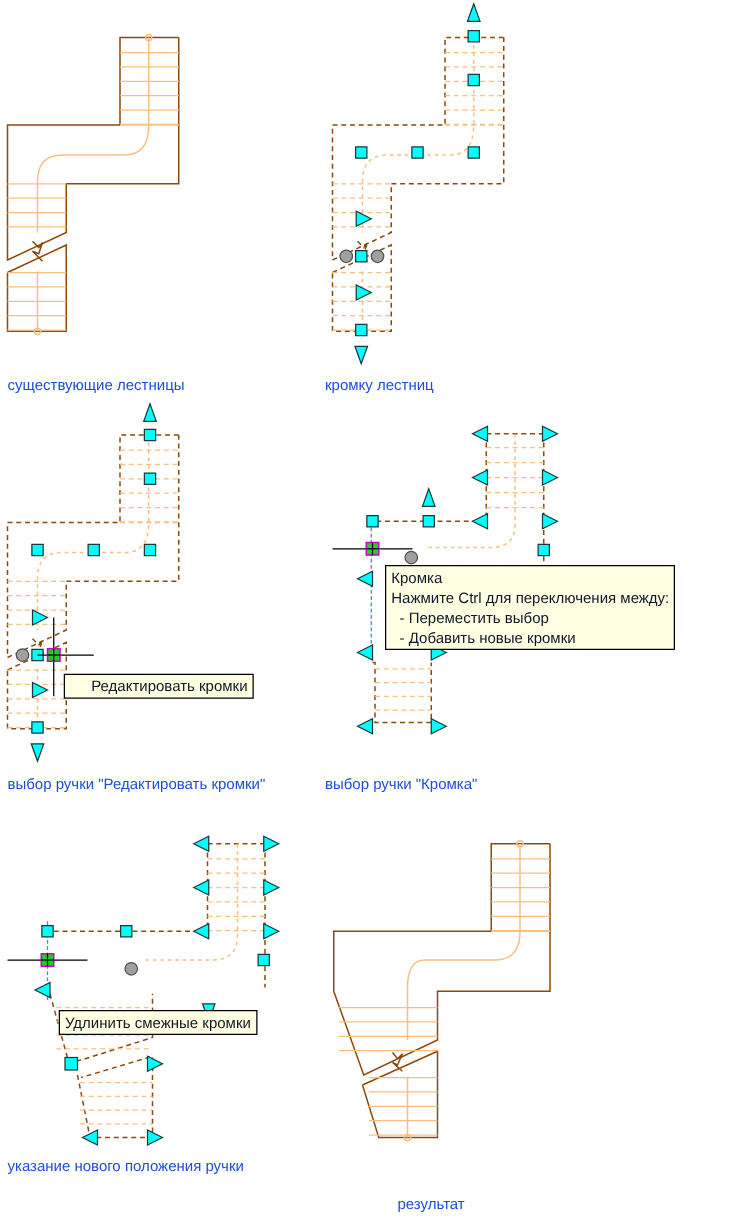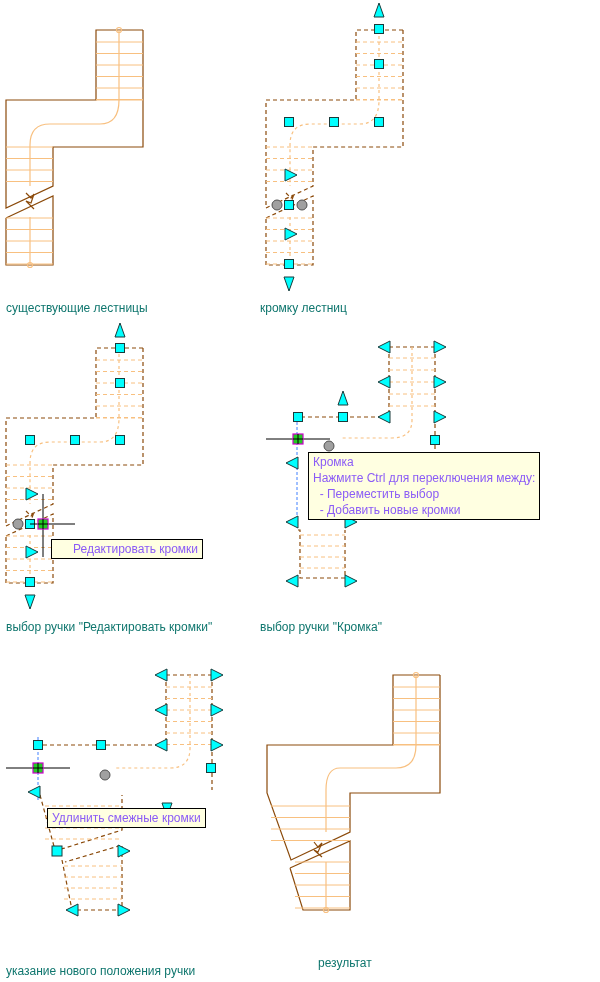--- a/index.html
+++ b/index.html
@@ -1,21 +1,21 @@
 <!DOCTYPE html>
 <html><head>
 <meta charset="utf-8">
 <style>
   html, body { margin:0; padding:0; background:#ffffff; }
   body { width:600px; height:982px; position:relative; overflow:hidden;
          font-family:"Liberation Sans", "DejaVu Sans", sans-serif; }
   svg.scene { position:absolute; left:0; top:0; }
-  .caption { position:absolute; font-size:12px; color:#0f766e; white-space:nowrap; }
+  .caption { position:absolute; font-size:12px; color:#1d4ed8; white-space:nowrap; }
   .tooltip { position:absolute; background:#ffffe1; border:1px solid #000;
-             font-size:12px; color:#8b5cf6; padding:1px 4px; line-height:16px; white-space:nowrap; }
+             font-size:12px; color:#0f172a; padding:1px 4px; line-height:16px; white-space:nowrap; }
   .tooltip div { white-space:pre; }
   .outline { fill:none; stroke:#8b4a0a; stroke-width:1.2; }
   .outline-dash { fill:none; stroke:#8b4a0a; stroke-width:1.2; stroke-dasharray:4 3; }
   .tread { stroke:#f8c080; stroke-width:1; }
   .tread-dash { stroke:#f8c080; stroke-width:1; stroke-dasharray:4 3; }
   .path { fill:none; stroke:#f8c080; stroke-width:1.2; }
   .path-dash { fill:none; stroke:#f8c080; stroke-width:1.2; stroke-dasharray:3 3; }
   .grip { fill:#00ffff; stroke:#1a3a3a; stroke-width:1; }
   .grip-sel { fill:#22cc22; stroke:#cc00cc; stroke-width:1.2; }
   .grip-gray { fill:#a0a0a0; stroke:#505050; stroke-width:1; }
@@ -237,21 +237,21 @@
       <path d="M326,862 L326,910" class="path"></path>
       <circle cx="416" cy="675" r="2.5" class="path"></circle>
       <circle cx="326" cy="910" r="2.5" class="path"></circle>
     </g>
 </svg>
 
 <div class="caption" style="left:6px;top:301px;">существующие лестницы</div>
 <div class="caption" style="left:260px;top:301px;">кромку лестниц</div>
 <div class="caption" style="left:6px;top:620px;">выбор ручки "Редактировать кромки"</div>
 <div class="caption" style="left:260px;top:620px;">выбор ручки "Кромка"</div>
-<div class="caption" style="left:6px;top:964px;text-align:right;">указание нового положения ручки</div>
+<div class="caption" style="left:6px;top:926px;text-align:right;">указание нового положения ручки</div>
 <div class="caption" style="left:270px;top:956px;padding-left:48px;">результат</div>
 
 <div class="tooltip" style="left:51px;top:539px;padding-left:21px;">
   <div>Редактировать кромки</div>
 </div>
 <div class="tooltip" style="left:308px;top:452px;">
   <div>Кромка</div>
   <div>Нажмите Ctrl для переключения между:</div>
   <div>  - Переместить выбор</div>
   <div>  - Добавить новые кромки</div>

